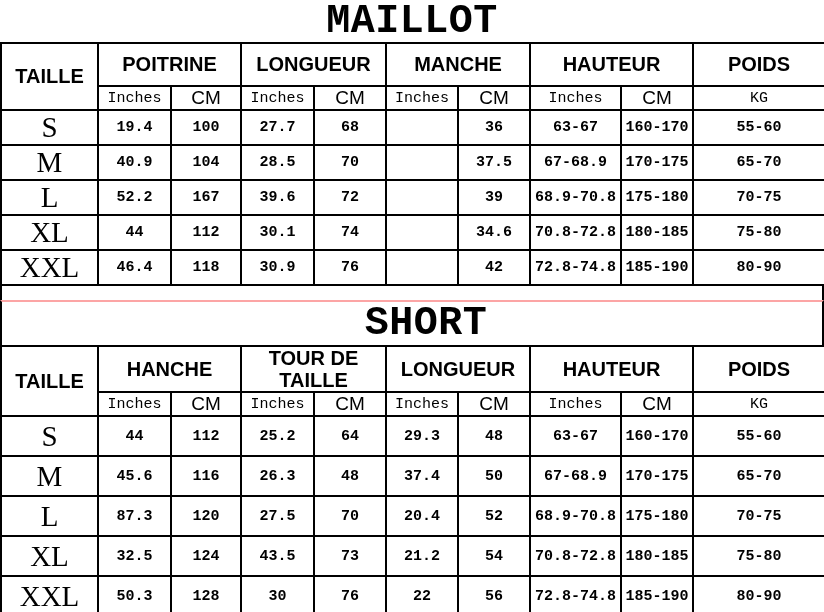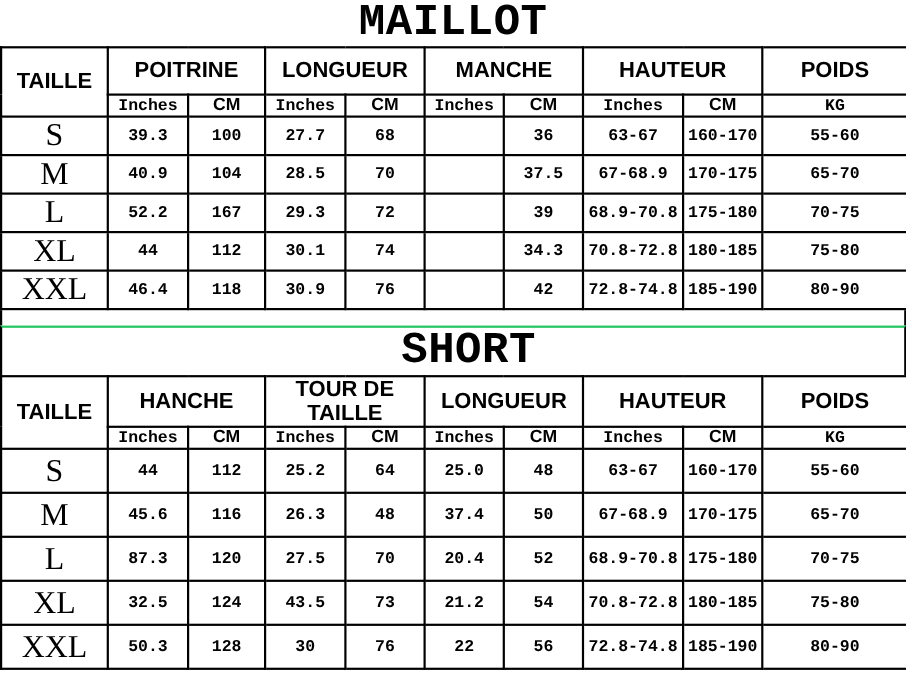--- a/index.html
+++ b/index.html
@@ -14,21 +14,21 @@
     height:42px;
     display:flex;align-items:center;justify-content:center;
     font-weight:bold;font-size:40px;letter-spacing:0.5px;
     font-family:Liberation Mono, monospace;
   }
   .side-borders{
     border-left:2px solid #000;
     border-right:2px solid #000;
   }
   .short-title{
-    border-top:2px solid #22c55e;
+    border-top:2px solid #fca5a5;
     height:43px;
     padding-left:28px;
   }
   .gap-row{height:14px;}
   table.size-table{
     border-collapse:collapse;
     table-layout:fixed;
     width:824px;
   }
   .size-table th,.size-table td{
@@ -43,25 +43,25 @@
     font-size:20px;font-weight:bold;
     font-family:"Liberation Sans",sans-serif;
     height:41px;
   }
   .short-tbl .ghead th{height:43px;}
   th.wrap-header{
     font-size:20px;line-height:1.1;white-space:normal;
   }
   .shead th{
     font-family:"Liberation Mono","DejaVu Sans Mono",monospace;
-    font-size:15px;font-weight:bold;height:14px;margin-top:20px;
+    font-size:15px;font-weight:normal;height:14px;margin-top:20px;
   }
   .shead th.cm-cell{
     font-family:"Liberation Sans",sans-serif;
-    font-size:16px;
+    font-size:19px;
   }
   tbody td{
     font-family:"Liberation Mono","DejaVu Sans Mono",monospace;
     font-weight:bold;font-size:15px;
     height:30px;
   }
   .maillot-tbl tbody td{height:30px;}
   .short-tbl tbody td{height:38px;}
   td.size-cell{
     font-family:"Liberation Serif","DejaVu Serif",serif;
@@ -105,21 +105,21 @@
         <th>Inches</th>
         <th class="cm-cell">CM</th>
         <th>Inches</th>
         <th class="cm-cell">CM</th>
         <th>KG</th>
       </tr>
     </thead>
     <tbody>
       <tr>
         <td class="size-cell">S</td>
-        <td>39.3</td>
+        <td>19.4</td>
         <td>100</td>
         <td>27.7</td>
         <td>68</td>
         <td></td>
         <td>36</td>
         <td>63-67</td>
         <td>160-170</td>
         <td>55-60</td>
       </tr>
       <tr>
@@ -131,36 +131,36 @@
         <td></td>
         <td>37.5</td>
         <td>67-68.9</td>
         <td>170-175</td>
         <td>65-70</td>
       </tr>
       <tr>
         <td class="size-cell">L</td>
         <td>52.2</td>
         <td>167</td>
-        <td>29.3</td>
+        <td>39.6</td>
         <td>72</td>
         <td></td>
         <td>39</td>
         <td>68.9-70.8</td>
         <td>175-180</td>
         <td>70-75</td>
       </tr>
       <tr>
         <td class="size-cell">XL</td>
         <td>44</td>
         <td>112</td>
         <td>30.1</td>
         <td>74</td>
         <td></td>
-        <td>34.3</td>
+        <td>34.6</td>
         <td>70.8-72.8</td>
         <td>180-185</td>
         <td>75-80</td>
       </tr>
       <tr>
         <td class="size-cell">XXL</td>
         <td>46.4</td>
         <td>118</td>
         <td>30.9</td>
         <td>76</td>
@@ -211,21 +211,21 @@
         <th>KG</th>
       </tr>
     </thead>
     <tbody>
       <tr>
         <td class="size-cell">S</td>
         <td>44</td>
         <td>112</td>
         <td>25.2</td>
         <td>64</td>
-        <td>25.0</td>
+        <td>29.3</td>
         <td>48</td>
         <td>63-67</td>
         <td>160-170</td>
         <td>55-60</td>
       </tr>
       <tr>
         <td class="size-cell">M</td>
         <td>45.6</td>
         <td>116</td>
         <td>26.3</td>

